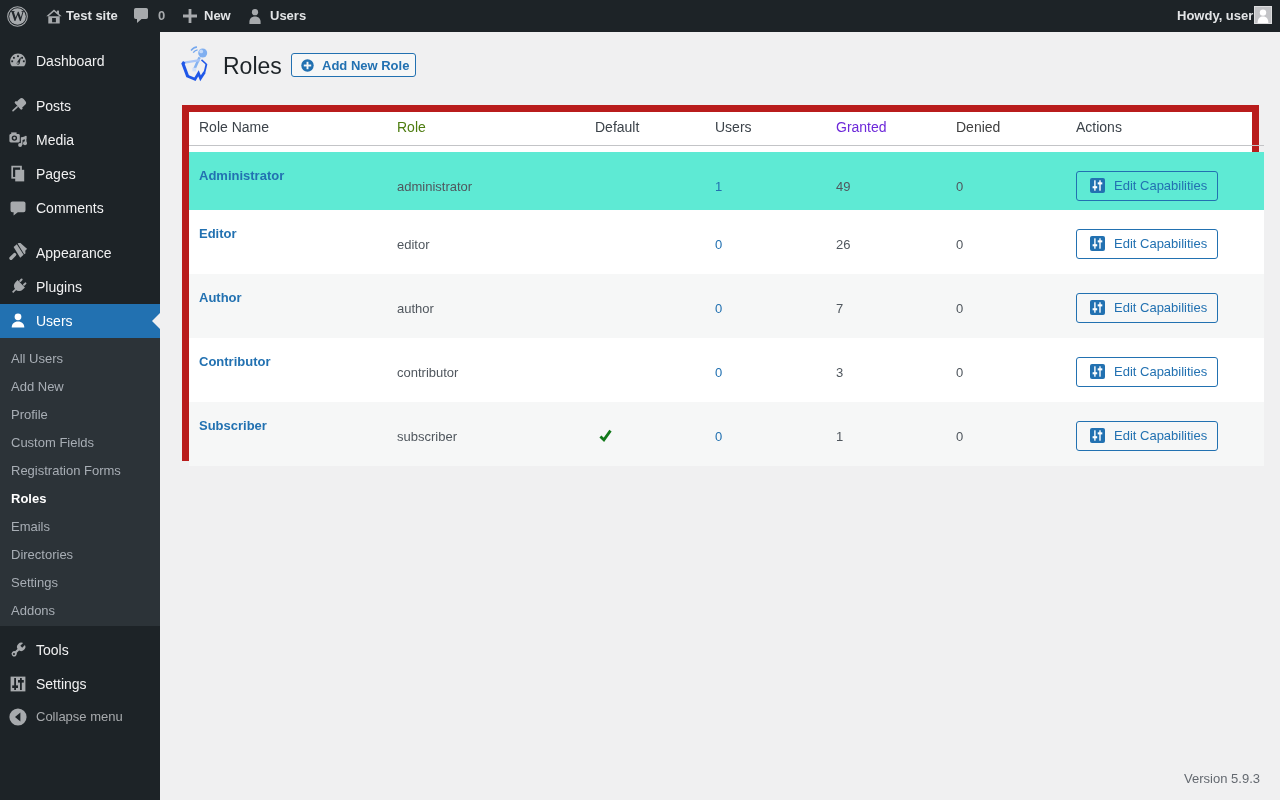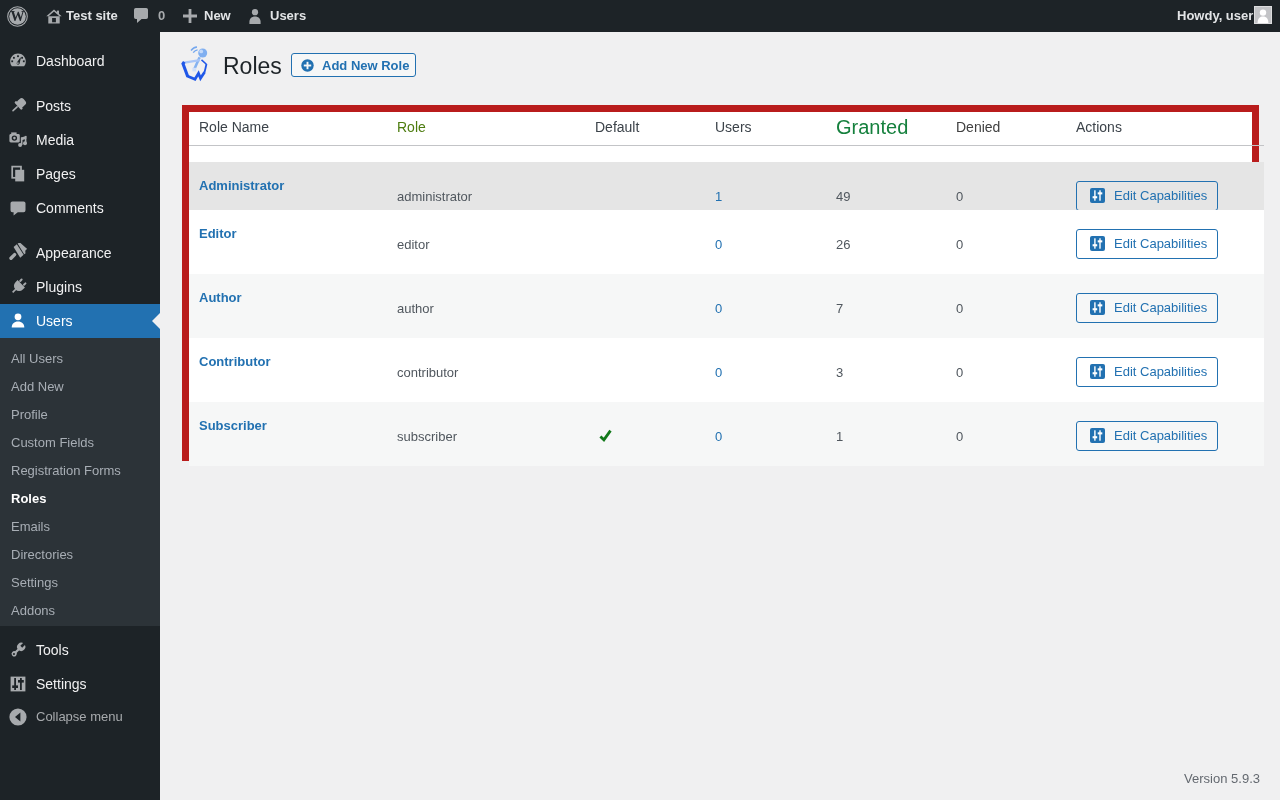--- a/index.html
+++ b/index.html
@@ -224,24 +224,24 @@
     <span style="margin-left:8px;font-size:13px;font-weight:bold;color:#2271b1">Add New Role</span>
   </div>
 
   <div id="roletable" style="position:absolute;left:22px;top:73px;width:1077px;height:356.3px;background:#fff;border:7px solid #b91c1c">
 
     <div style="position:absolute;left:0;top:0;width:1075px;height:34.3px;border-bottom:1px solid #c3c4c7"></div>
     <div class="th" style="position:absolute;left:10px;top:0;line-height:31.7px;font-size:14px;color:#3c434a">Role Name</div>
     <div class="th" style="position:absolute;left:208px;top:0;line-height:31.7px;font-size:14px;color:#4d7c0f">Role</div>
     <div class="th" style="position:absolute;left:406px;top:0;line-height:31.7px;font-size:14px;color:#3c434a">Default</div>
     <div class="th" style="position:absolute;left:526px;top:0;line-height:31.7px;font-size:14px;color:#3c434a">Users</div>
-    <div class="th" style="position:absolute;left:647px;top:0;line-height:31.7px;font-size:20px;color:#15803d">Granted</div>
+    <div class="th" style="position:absolute;left:647px;top:0;line-height:31.7px;font-size:14px;color:#6d28d9">Granted</div>
     <div class="th" style="position:absolute;left:767px;top:0;line-height:31.7px;font-size:14px;color:#404040">Denied</div>
     <div class="th" style="position:absolute;left:887px;top:0;line-height:31.7px;font-size:14px;color:#3c434a">Actions</div>
-    <div style="position:absolute;left:0;top:50px;width:1075px;height:64px;background:#e5e5e5">
+    <div style="position:absolute;left:0;top:40px;width:1075px;height:64px;background:#5eead4">
       <div style="position:absolute;left:10px;top:16px;font-size:13px;font-weight:bold;color:#2271b1">Administrator</div>
       <div style="position:absolute;left:208px;top:27px;font-size:13px;color:#50575e">administrator</div>
       <div style="position:absolute;left:526px;top:27px;font-size:13px;color:#2271b1">1</div>
       <div style="position:absolute;left:647px;top:27px;font-size:13px;color:#50575e">49</div>
       <div style="position:absolute;left:767px;top:27px;font-size:13px;color:#50575e">0</div>
       <div style="position:absolute;left:887px;top:18.5px;width:142px;height:30px;border:1px solid #2271b1;border-radius:3px;display:flex;align-items:center">
         <svg style="margin-left:13px" width="15" height="15" viewBox="0 0 15 15">
             <rect x="0" y="0" width="15" height="15" rx="2" fill="#2271b1"></rect>
             <g fill="#fff">
               <rect x="4.2" y="2.3" width="1.4" height="10.4"></rect>

